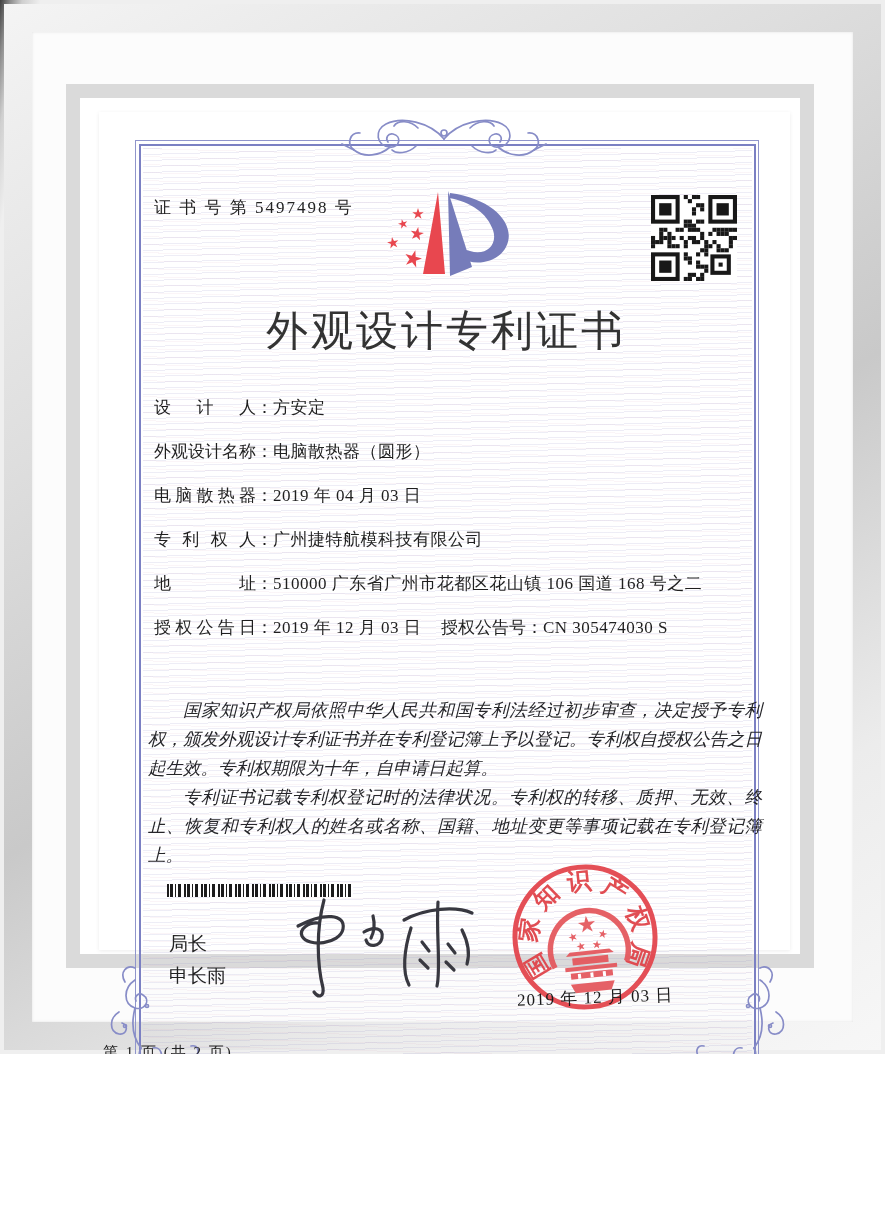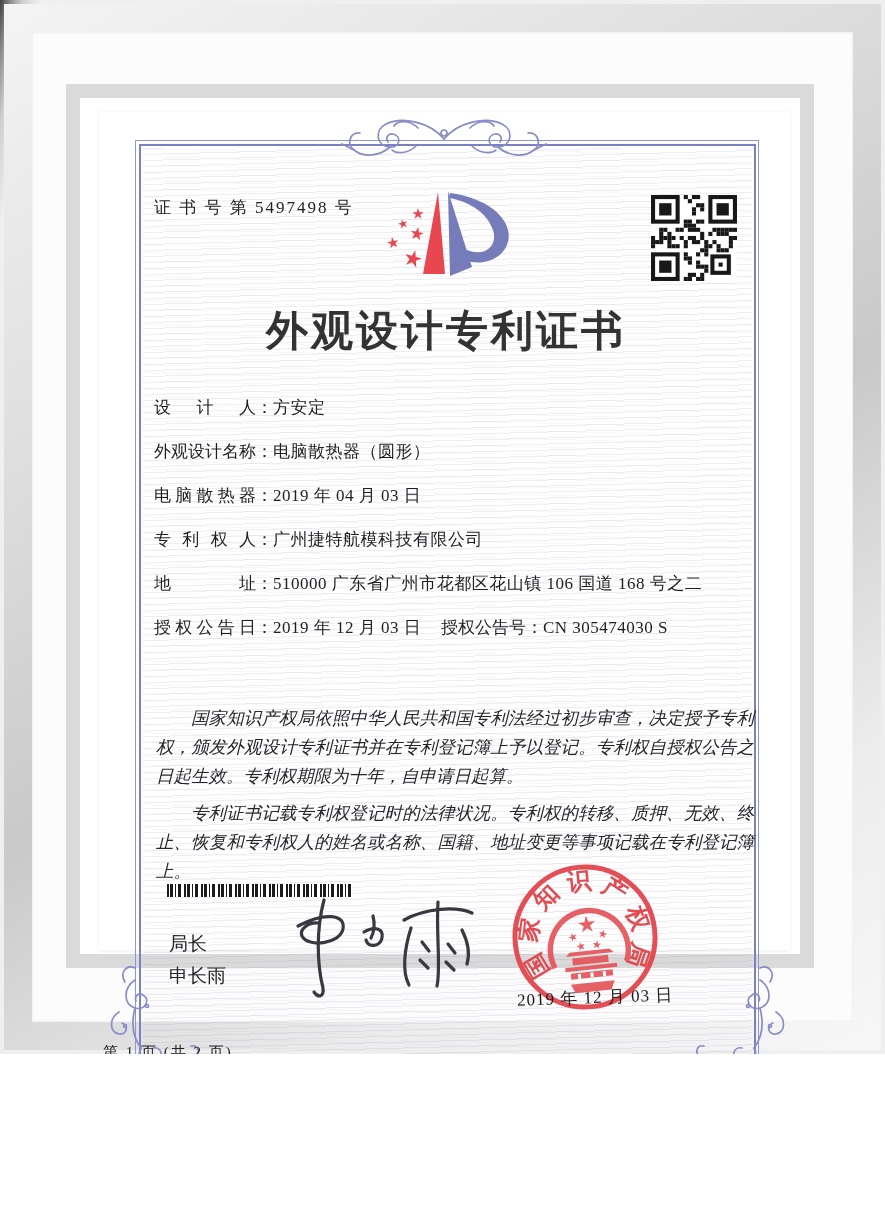--- a/index.html
+++ b/index.html
@@ -16,31 +16,31 @@
   .cb-outer{position:absolute;left:135px;top:140px;width:622px;height:925px;
             border:1.5px solid #9095cb;}
   .cb-inner{position:absolute;inset:2.5px;border:2.5px solid #7b80c3;}
   .guilloche{position:absolute;inset:2px;
      background:
        repeating-linear-gradient(178.5deg, rgba(140,135,195,.15) 0 1px, rgba(0,0,0,0) 1px 6px),
        repeating-linear-gradient(181.5deg, rgba(215,160,185,.10) 0 1px, rgba(0,0,0,0) 1px 8px);}
   .abs{position:absolute;}
   .orn{stroke:#878cc7;fill:none;stroke-width:1.7;stroke-linecap:round;}
   .cert-number{left:154px;top:196px;font-size:17px;letter-spacing:2px;color:#222;}
-  .title{left:135px;top:303px;width:622px;text-align:center;font-size:42px;font-weight:700;
+  .title{left:135px;top:303px;width:622px;text-align:center;font-size:42px;font-weight:400;
          letter-spacing:3px;color:#333;}
   .fields{left:154px;top:398px;width:612px;font-size:17px;color:#1f1f1f;}
   .frow{margin-bottom:25px;line-height:19px;white-space:nowrap;}
   .flabel{display:inline-block;width:102px;text-align:justify;text-align-last:justify;vertical-align:top;}
   .fvalue{letter-spacing:.5px;}
   .frow-last{position:relative;}
   .grant-no{position:absolute;left:287px;top:0;white-space:nowrap;}
   .paras{left:148px;top:696px;width:614px;font-size:17.5px;line-height:29px;color:#26262a;
          font-style:italic;}
-  .paras p{margin:8px;text-indent:2em;text-align:justify;}
+  .paras p{margin:0;text-indent:2em;text-align:justify;}
   .barcode{left:167px;top:884px;width:186px;height:13px;
      background:repeating-linear-gradient(90deg,#1c1c1c 0 2px,#fff 2px 3px,#1c1c1c 3px 6px,
                 #fff 6px 8px,#1c1c1c 8px 9px,#fff 9px 11px,#1c1c1c 11px 14px,#fff 14px 17px);}
   .signer{left:169px;top:933px;font-size:19px;color:#222;line-height:22px;}
   .signer div{margin-bottom:10px;}
   .sig path{stroke:#383840;stroke-width:3.2;fill:none;stroke-linecap:round;stroke-linejoin:round;}
   .seal-svg{left:500px;top:852px;transform:rotate(-6deg);}
   .seal-date{left:517px;top:986px;font-size:17px;color:#191919;letter-spacing:1px;
              transform:rotate(-2deg);z-index:6;white-space:nowrap;}
   .page-info{left:135px;top:1043px;width:622px;font-size:15px;

